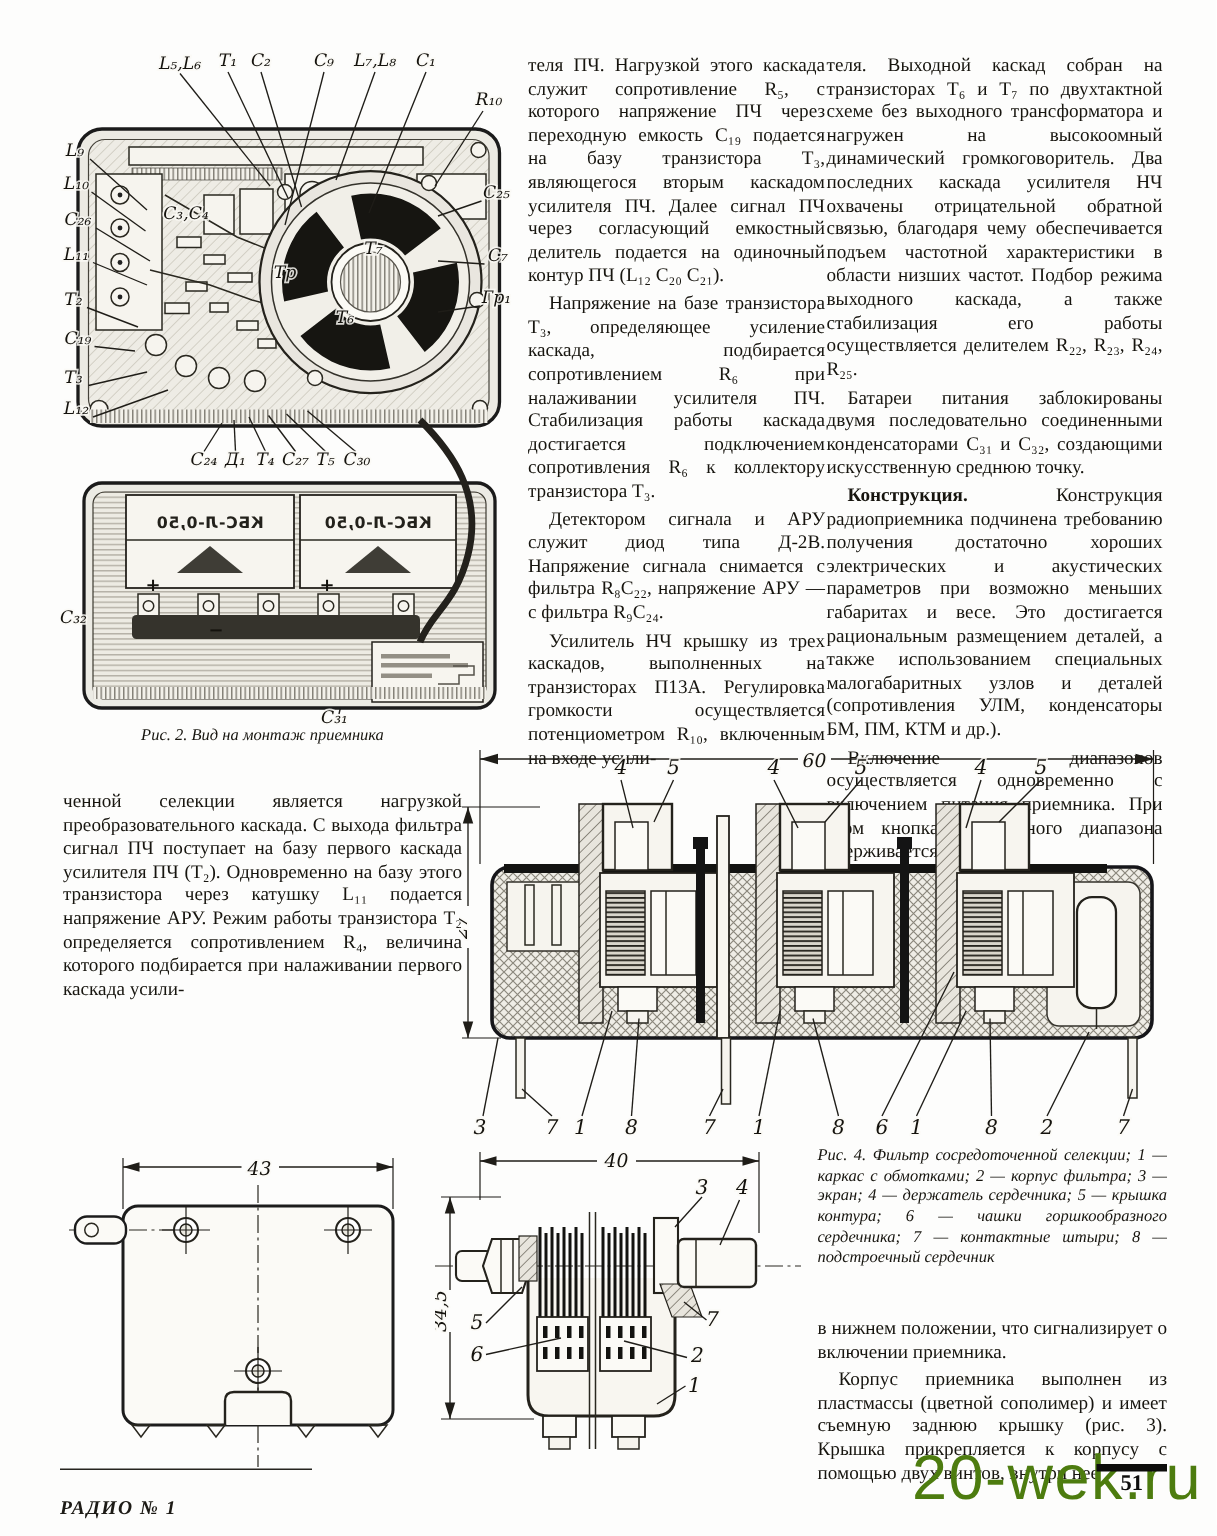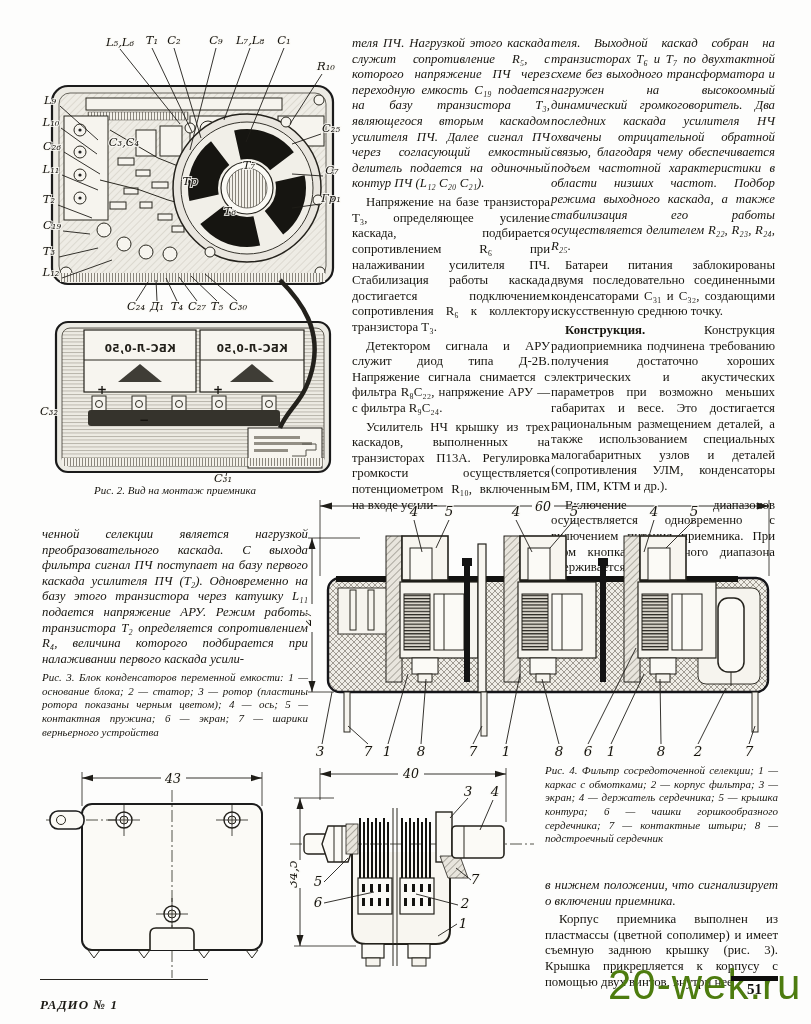--- a/index.html
+++ b/index.html
@@ -1,21 +1,21 @@
 <!DOCTYPE html>
 <html lang="ru"><head>
 <meta charset="utf-8">
 <style>
   html,body{margin:0;padding:0;background:#ffffff;}
   .page{position:relative;width:811px;height:1024px;background:#fdfdfc;overflow:hidden;
         font-family:"Liberation Serif","DejaVu Serif",serif;color:#17150f;}
   .col{position:absolute;text-align:justify;font-size:12.8px;line-height:1.22;
        -webkit-hyphens:auto;hyphens:auto;}
   .col p{margin:0 0 3px;text-indent:14px;}
-  .col p.cont{text-indent:0;font-style:italic;}
+  .col p.cont{text-indent:0;}
   .col b{font-weight:bold;}
   .caption{position:absolute;font-style:italic;font-size:11px;line-height:1.24;text-align:justify;}
   .caption.center{text-align:center;}
   .figure{position:absolute;}
   svg{display:block;}
   svg text{font:italic 11.5px "DejaVu Serif",serif;fill:#14120d;text-anchor:middle;
            paint-order:stroke;stroke:rgba(250,249,245,.85);stroke-width:2.2px;}
   svg text.co{font-size:13.5px;}
   svg text.dim{font-size:12.5px;}
   svg text.batt{font:700 10.5px "DejaVu Sans","Liberation Sans",sans-serif;font-style:normal;
@@ -233,21 +233,20 @@
   </div>
 
   <div class="caption center" style="left:44px;top:484px;width:262px">
     <div>Рис. 2. Вид на монтаж приемника</div>
   </div>
 
   <div class="col" style="left:42px;top:527px;width:266px">
     <p class="cont">ченной селекции является нагрузкой преобразовательного каскада. С выхода фильтра сигнал ПЧ поступает на базу первого каскада усилителя ПЧ (Т₂). Одновременно на базу этого транзистора через катушку L₁₁ подается напряжение АРУ. Режим работы транзистора Т₂ определяется сопротивлением R₄, величина которого подбирается при налаживании первого каскада усили-</p>
   </div>
 
-  <div class="caption" style="left:42px;top:671px;width:266px">Рис. 3. Блок конденсаторов переменной емкости: 1 — основание блока; 2 — статор; 3 — ротор (пластины ротора показаны черным цветом); 4 — ось; 5 — контактная пружина; 6 — экран; 7 — шарики верньерного устройства</div>
 
   <div class="figure" style="left:306px;top:486px;width:484px;height:278px">
     <svg width="484" height="278" viewBox="0 0 484 278">
       <defs>
         <pattern id="pB-x" width="6" height="6" patternUnits="userSpaceOnUse">
           <rect width="6" height="6" fill="#efede6"></rect>
           <path d="M0,0 L6,6 M6,0 L0,6" stroke="#8b877c" stroke-width="0.8"></path>
         </pattern>
         <pattern id="pB-d" width="5" height="5" patternTransform="rotate(45)" patternUnits="userSpaceOnUse">
           <rect width="5" height="5" fill="#e8e5dd"></rect>

